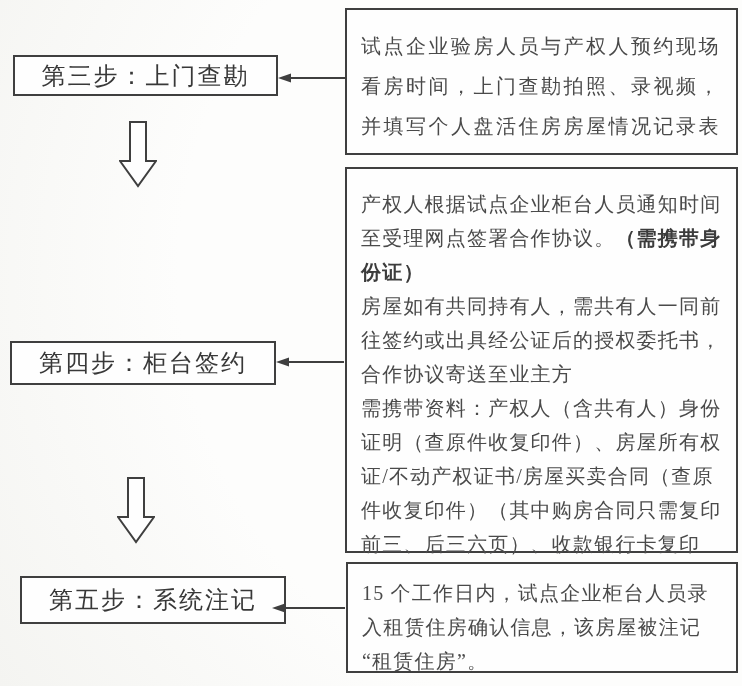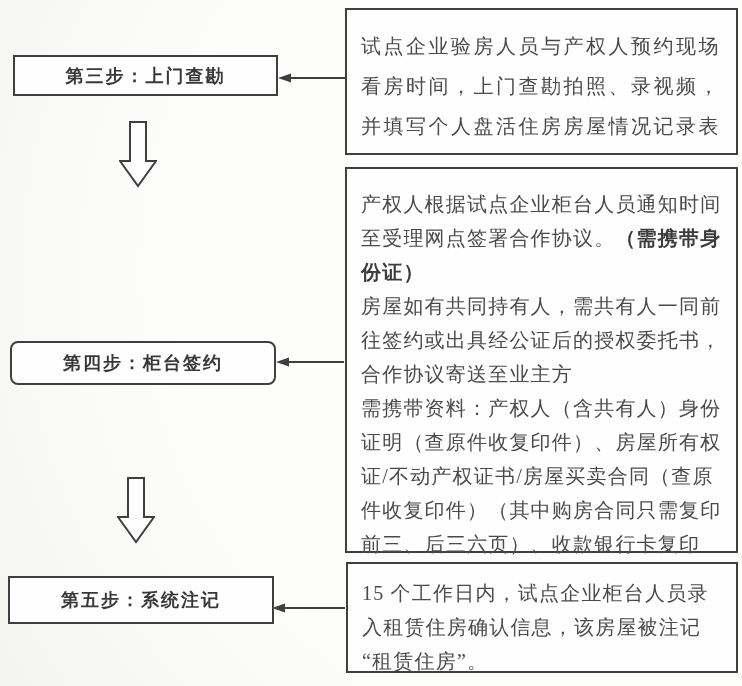--- a/index.html
+++ b/index.html
@@ -11,21 +11,21 @@
     overflow:hidden;
   }
   .box{
     position:absolute;
     background:#fefefe;
     border:2px solid #3f3f3f;
     box-sizing:border-box;
   }
   .step-box{
     display:flex;align-items:center;justify-content:center;
-    font-size:18px;font-weight:bold;color:#383838;
+    font-size:24px;font-weight:normal;color:#383838;
     letter-spacing:2px;
   }
   .detail-box{
     color:#4a4a4a;font-size:20px;
     padding:10px 10px 6px 14px;
   }
   .detail-box p{margin:0;font-family:Liberation Serif, serif;}
   .lh40{line-height:40px;letter-spacing:2.5px;padding-top:16px;}
   .lh34{line-height:34px;letter-spacing:1.2px;}
   .bold-seg{font-weight:bold;color:#3c3c3c;}
@@ -34,25 +34,25 @@
 </style>
 </head>
 <body>
 
 <div class="page">
 
   <div class="box step-box" style="left:13px;top:55px;width:265px;height:41px;">
     <span>第三步：上门查勘</span>
   </div>
 
-  <div class="box step-box" style="left:10px;top:341px;width:266px;height:44px;border-radius:8px;">
+  <div class="box step-box" style="left:10px;top:341px;width:266px;height:44px;">
     <span>第四步：柜台签约</span>
   </div>
 
-  <div class="box step-box" style="left:8px;top:576px;width:266px;height:48px;">
+  <div class="box step-box" style="left:20px;top:576px;width:266px;height:48px;">
     <span>第五步：系统注记</span>
   </div>
 
   <div class="arrow" style="left:119px;top:121px;">
     <svg width="38" height="67" viewBox="0 0 38 67">
       <path d="M11 1 H27 V40 H37 L19 65 L1 40 H11 Z" fill="#fefefe" stroke="#3f3f3f" stroke-width="2" stroke-linejoin="miter"></path>
     </svg>
   </div>
 
   <div class="arrow" style="left:117px;top:477px;">

